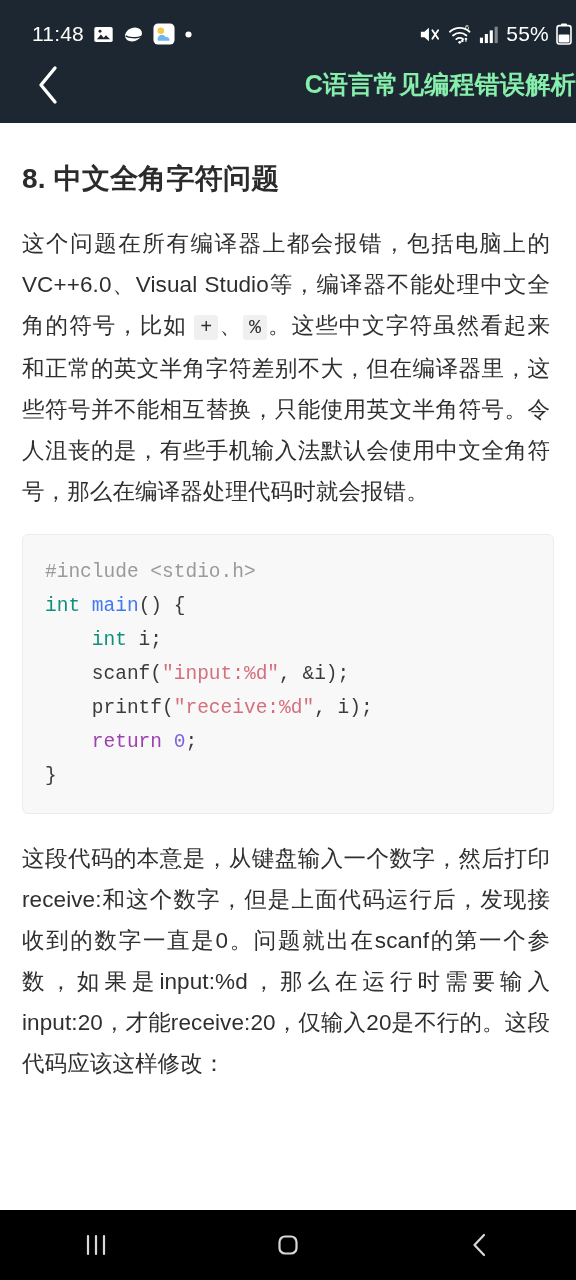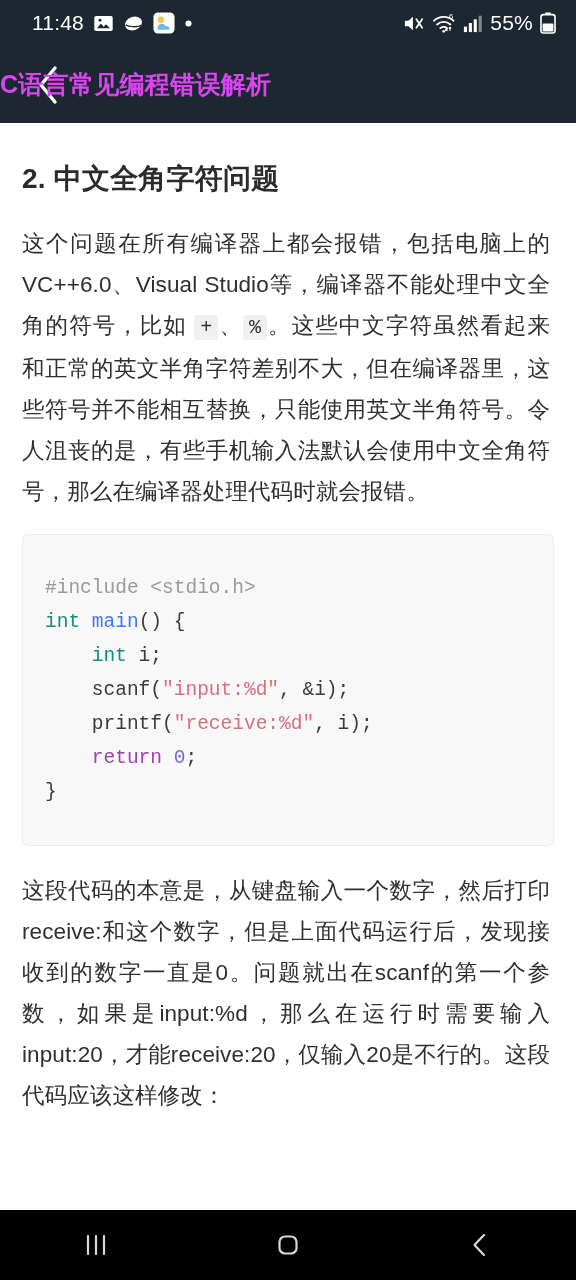--- a/index.html
+++ b/index.html
@@ -7,38 +7,38 @@
     width: 576px; height: 1280px;
     background: #ffffff;
     font-family: "Liberation Sans", "DejaVu Sans", sans-serif;
     overflow: hidden;
   }
   .phone { width: 576px; height: 1280px; position: relative; display: flex; flex-direction: column; background:#fff; }
 
   
   .statusbar {
     height: 46px; background: #1c2731; color: #ffffff;
-    display: flex; align-items: center; padding: 0 20px 0 32px;
+    display: flex; align-items: flex-end; padding: 0 4px 0 32px;
     flex: 0 0 46px;
   }
   .sb-left { display: flex; align-items: center; gap: 9px; }
   .sb-time { font-size: 21px; font-weight: 400; letter-spacing: .2px; color:#fff; }
   .sb-right { margin-left: auto; display: flex; align-items: center; gap: 7px; }
   .sb-pct { font-size: 21px; color: #fff; letter-spacing: .2px; }
   .ic { display: inline-flex; align-items: center; justify-content: center; }
 
   
   .appbar {
     height: 77px; background: #1c2731; display: flex; align-items: center;
     position: relative; flex: 0 0 77px;
   }
   .back-btn { width: 60px; height: 60px; display:flex; align-items:center; justify-content:center; margin-left: 18px; }
   .appbar-title {
-    position: absolute; left: 0; right: 0; text-align: left;
-    color: #d946ef; font-size: 25px; font-weight: 700; letter-spacing: .3px;
+    position: absolute; left: 0; right: 0; text-align: right;
+    color: #86efac; font-size: 25px; font-weight: 700; letter-spacing: .3px;
     pointer-events: none;
   }
 
   
   .content {
     flex: 1 1 auto; background: #ffffff; overflow: hidden;
     padding: 30px 22px 0 22px; position: relative;
   }
   h2.sec {
     font-size: 28px; font-weight: 700; color: #2b2b2b;
@@ -50,21 +50,21 @@
     margin: 0 4px 22px 0; letter-spacing: .1px; text-align: justify;
     text-justify: inter-ideograph;
   }
   code.inl {
     background: #f0f0f1; border-radius: 3px; padding: 1px 6px;
     font-family: "Liberation Mono", "DejaVu Sans Mono", monospace;
     font-size: 20px; color: #2f2f2f;
   }
   pre.codeblock {
     background: #f8f8f9; border: 1px solid #ececee; border-radius: 6px;
-    padding: 36px 22px; margin: 0 0 24px 0;
+    padding: 20px 22px; margin: 0 0 24px 0;
     font-family: "Liberation Mono", "DejaVu Sans Mono", monospace;
     font-size: 19.5px; line-height: 34px; color: #3b3b3b;
     white-space: pre; overflow: hidden;
   }
   .t-pre  { color: #9a9a9a; }
   .t-kw   { color: #0e8f7d; }
   .t-fn   { color: #4078f2; }
   .t-str  { color: #d4707c; }
   .t-ret  { color: #a040b0; }
   .t-num  { color: #7d63d8; }
@@ -153,21 +153,21 @@
     <div class="back-btn">
       <svg width="26" height="42" viewBox="0 0 26 42">
           <path d="M20 4L6 21l14 17" stroke="#ffffff" stroke-width="3.4" fill="none" stroke-linecap="round" stroke-linejoin="round"></path>
         </svg>
     </div>
     <div class="appbar-title">C语言常见编程错误解析</div>
   </div>
 
   <div class="content">
 
-    <h2 class="sec">2. 中文全角字符问题</h2>
+    <h2 class="sec">8. 中文全角字符问题</h2>
 
     <p class="para"><span>这个问题在所有编译器上都会报错，包括电脑上的VC++6.0、Visual Studio等，编译器不能处理中文全角的符号，比如 </span><code class="inl">+</code><span>、</span><code class="inl">%</code><span>。这些中文字符虽然看起来和正常的英文半角字符差别不大，但在编译器里，这些符号并不能相互替换，只能使用英文半角符号。令人沮丧的是，有些手机输入法默认会使用中文全角符号，那么在编译器处理代码时就会报错。</span></p>
 
 
 
     <pre class="codeblock" id="code-block-1"><span class="t-pre">#include </span><span class="t-pre">&lt;stdio.h&gt;</span>
 <span class="t-kw">int</span><span class="t-pln"> </span><span class="t-fn">main</span><span class="t-pln">() {</span>
 <span class="t-pln">    </span><span class="t-kw">int</span><span class="t-pln"> i;</span>
 <span class="t-pln">    scanf(</span><span class="t-str">"input:%d"</span><span class="t-pln">, &amp;i);</span>
 <span class="t-pln">    printf(</span><span class="t-str">"receive:%d"</span><span class="t-pln">, i);</span>

